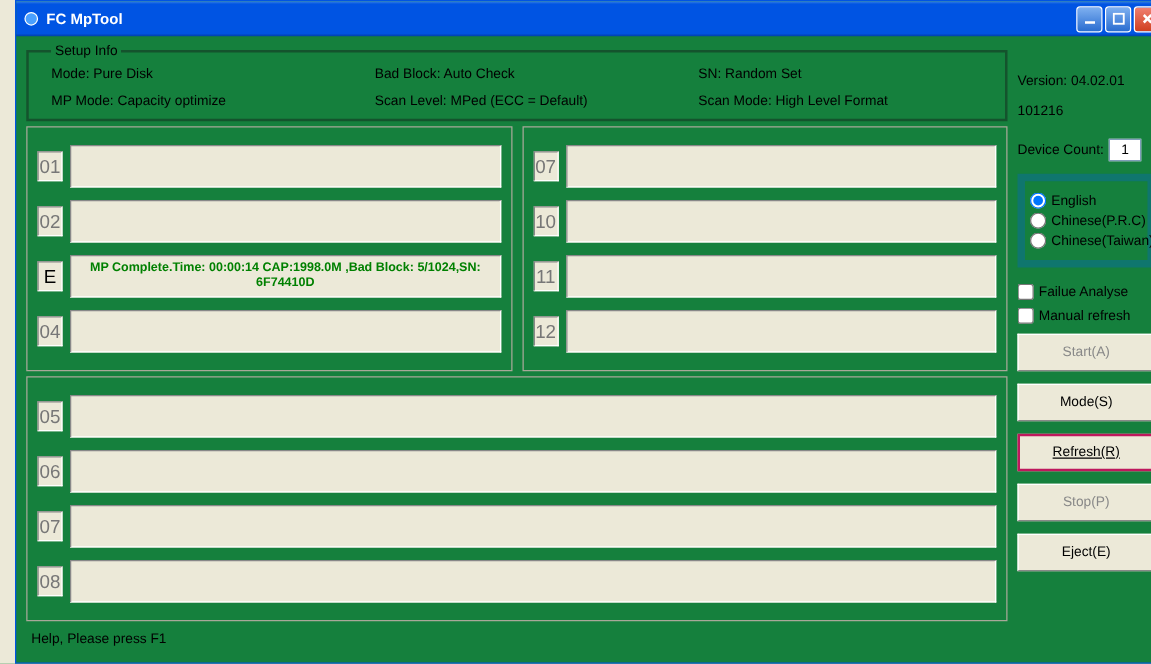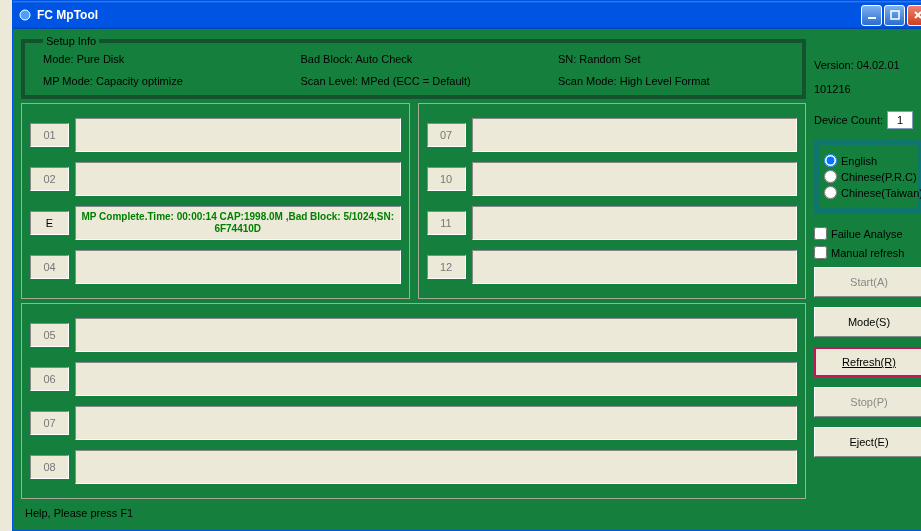--- a/index.html
+++ b/index.html
@@ -82,21 +82,21 @@
     flex-direction: column;
     gap: 4px;
   }
   .right-col {
     width: 110px;
     display: flex;
     flex-direction: column;
     padding-top: 20px;
   }
   fieldset.setup {
-    border: 4px solid #14532d;
+    border: 2px solid #14532d;
     margin: 0;
     padding: 6px 10px 8px 18px;
   }
   fieldset.setup legend {
     padding: 0 3px;
     font-size: 11px;
   }
   .setup-grid {
     display: grid;
     grid-template-columns: 1.1fr 1.1fr 1fr;
@@ -113,30 +113,30 @@
   .slot-panels-row .slot-panel {
     flex: 1;
   }
   .slot-row {
     display: flex;
     align-items: center;
     height: 38px;
     margin: 6px 0;
   }
   .slot-num {
-    width: 39px;
+    width: 20px;
     height: 24px;
     background: #ece9d8;
     border: 1px solid #888;
     border-right-color: #fff;
     border-bottom-color: #fff;
     display: flex;
     align-items: center;
     justify-content: center;
-    font-size: 11px;
+    font-size: 15px;
     color: #777;
     margin-right: 6px;
   }
   .slot-num.active {
     color: #000;
   }
   .slot-field {
     flex: 1;
     height: 34px;
     background: #ece9d8;

